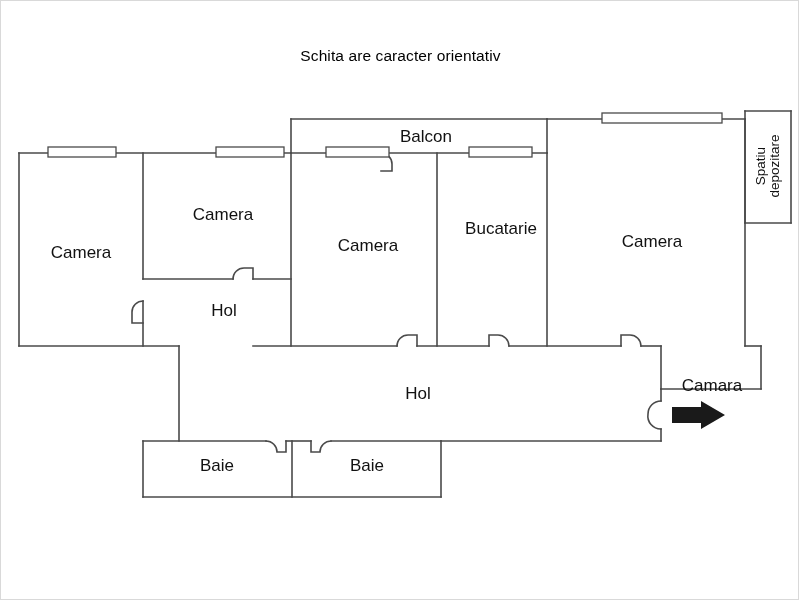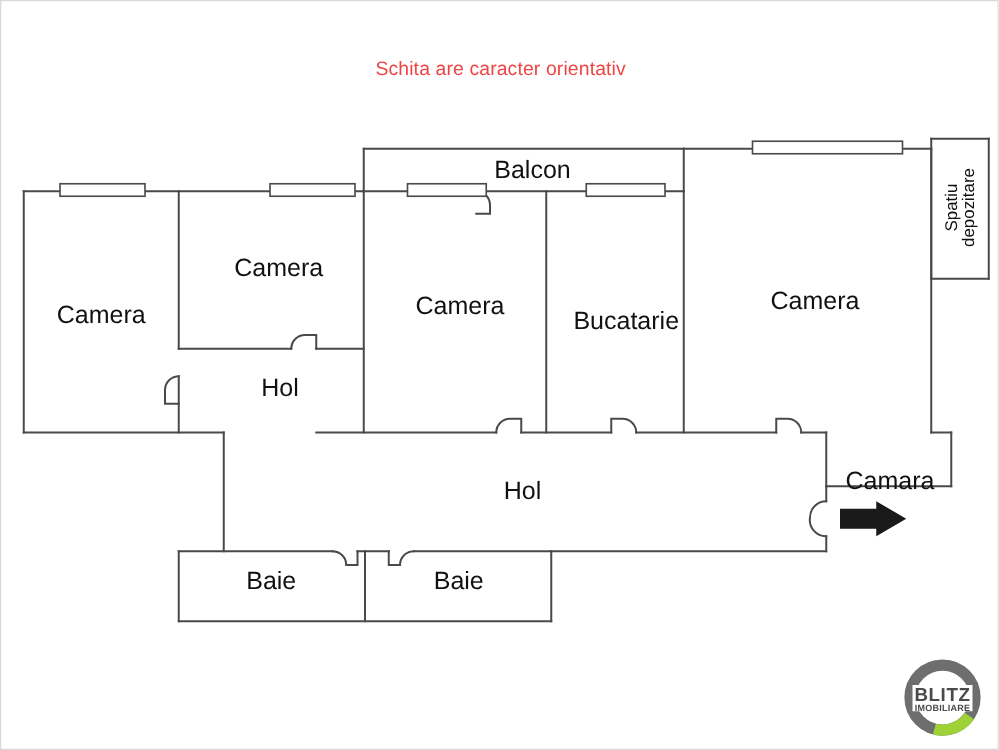--- a/index.html
+++ b/index.html
@@ -19,35 +19,35 @@
     box-sizing: border-box;
     border: 1px solid #d9d9d9;
   }
   #plan-title {
     position: absolute;
     left: 0;
     top: 46px;
     width: 799px;
     text-align: center;
     font-size: 15.5px;
-    color: #ef4444;
+    color: #000000;
     font-family: "Liberation Sans", sans-serif;
     letter-spacing: 0.1px;
   }
   
   #plan-svg {
     position: absolute;
     left: 0;
     top: 0;
     width: 799px;
     height: 600px;
   }
   .room-label {
     position: absolute;
-    font-size: 20px;
+    font-size: 17px;
     color: #111111;
     white-space: nowrap;
     font-family: "Liberation Sans", sans-serif;
     transform: translate(-50%, -50%);
   }
   .room-label.vert {
     transform: translate(-50%, -50%) rotate(-90deg);
     font-size: 13.5px;
     line-height: 1.02;
     text-align: center;
@@ -157,40 +157,28 @@
 
       <g stroke="none" fill="#1a1a1a">
         <path d="M671 406 L671 422 L700 422 L700 428 L724 414 L700 400 L700 406 Z"></path>
       </g>
     </g>
   </svg>
 
   <div class="room-label" style="left:80px;  top:252px;">Camera</div>
   <div class="room-label" style="left:222px; top:214px;">Camera</div>
   <div class="room-label" style="left:367px; top:245px;">Camera</div>
-  <div class="room-label" style="left:500px; top:257px;">Bucatarie</div>
+  <div class="room-label" style="left:500px; top:228px;">Bucatarie</div>
   <div class="room-label" style="left:651px; top:241px;">Camera</div>
   <div class="room-label" style="left:425px; top:136px;">Balcon</div>
   <div class="room-label" style="left:223px; top:310px;">Hol</div>
   <div class="room-label" style="left:417px; top:393px;">Hol</div>
   <div class="room-label" style="left:711px; top:385px;">Camara</div>
   <div class="room-label" style="left:216px; top:465px;">Baie</div>
   <div class="room-label" style="left:366px; top:465px;">Baie</div>
 
   <div class="room-label vert" style="left:767px; top:165px;">
     <span>Spatiu</span><br>
     <span>depozitare</span>
   </div>
 
-  <div id="logo">
-    <svg viewBox="0 0 74 72" width="74" height="72" xmlns="http://www.w3.org/2000/svg">
-
-      <circle cx="37" cy="36" r="26" fill="none" stroke="#6e6e6e" stroke-width="9"></circle>
-
-      <path d="M 58.5 50.8 A 26 26 0 0 1 30.5 61.3" fill="none" stroke="#9fd236" stroke-width="9" stroke-linecap="butt"></path>
-
-      <rect x="13" y="26" width="48" height="21" fill="#ffffff"></rect>
-      <text x="37" y="39" text-anchor="middle" font-family="'Liberation Sans', sans-serif" font-size="15" font-weight="bold" fill="#4a4a4a" letter-spacing="0.5">BLITZ</text>
-      <text x="37" y="47" text-anchor="middle" font-family="'Liberation Sans', sans-serif" font-size="7.2" font-weight="bold" fill="#4a4a4a" letter-spacing="0.2">IMOBILIARE</text>
-    </svg>
-  </div>
 
 </div>
 
 </body></html>

